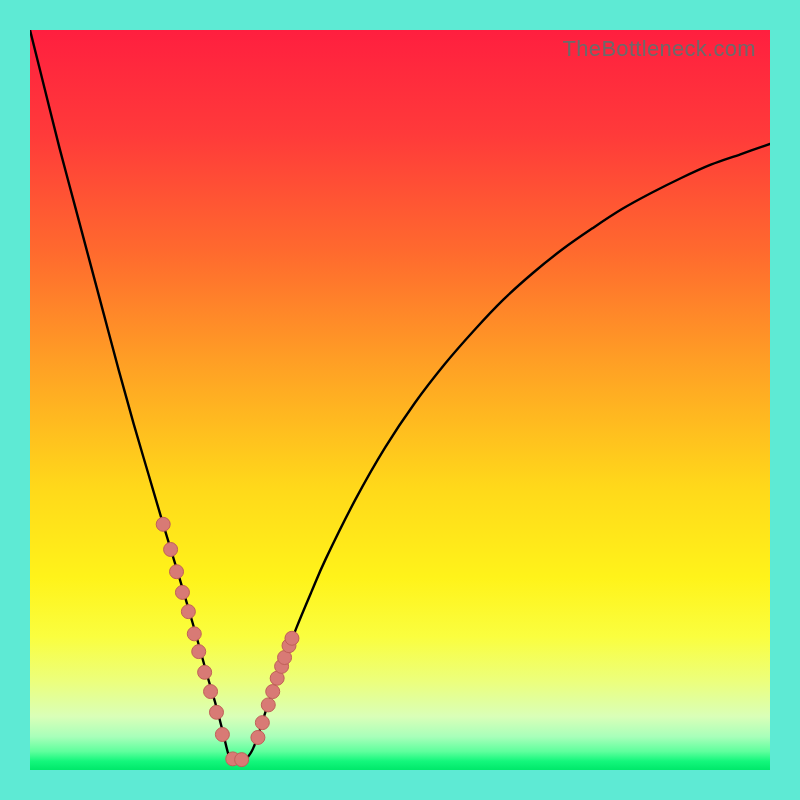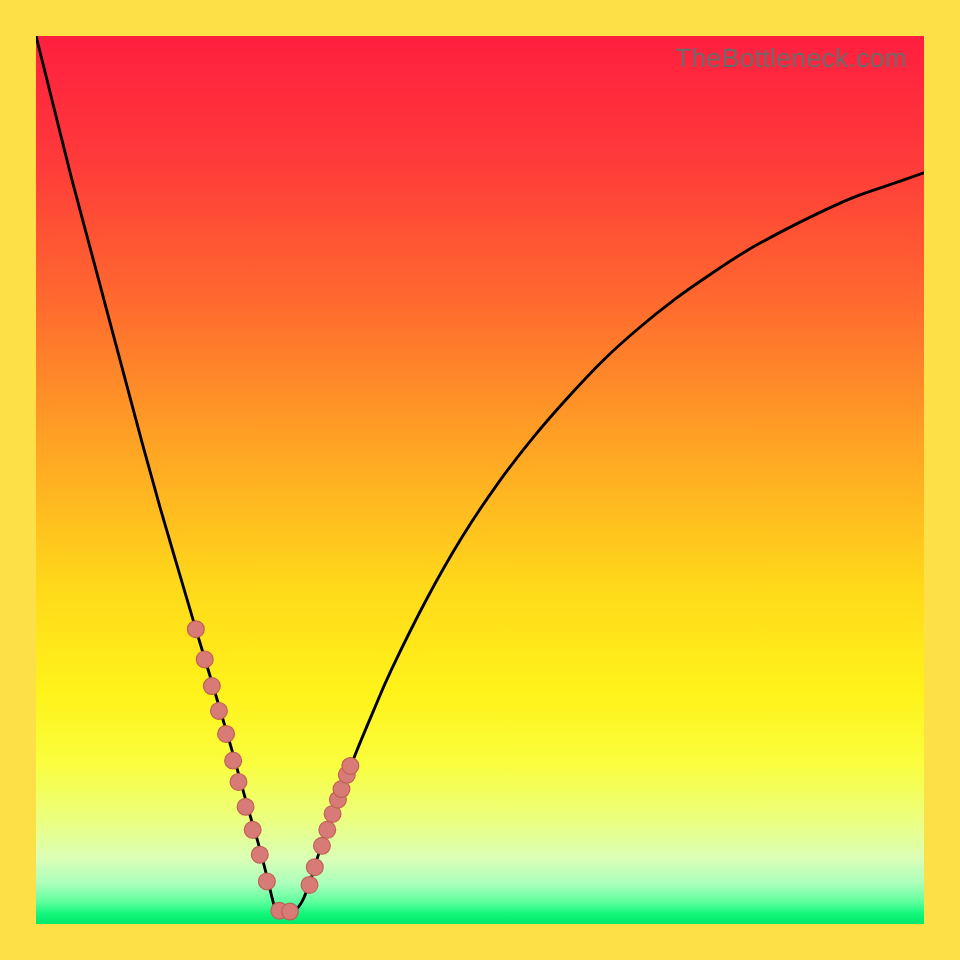--- a/index.html
+++ b/index.html
@@ -8,21 +8,21 @@
     width: 800px;
     height: 800px;
     overflow: hidden;
     background: #000;
     font-family: Arial, Helvetica, sans-serif;
   }
   .frame {
     position: absolute;
     left: 0; top: 0;
     width: 800px; height: 800px;
-    background: #fde047;
+    background: #5eead4;
   }
   .plot-area {
     position: absolute;
     left: 30px; top: 30px;
     width: 740px; height: 740px;
     overflow: hidden;
   }
   .gradient {
     position: absolute;
     left: 0; top: 0; right: 0; bottom: 0;

